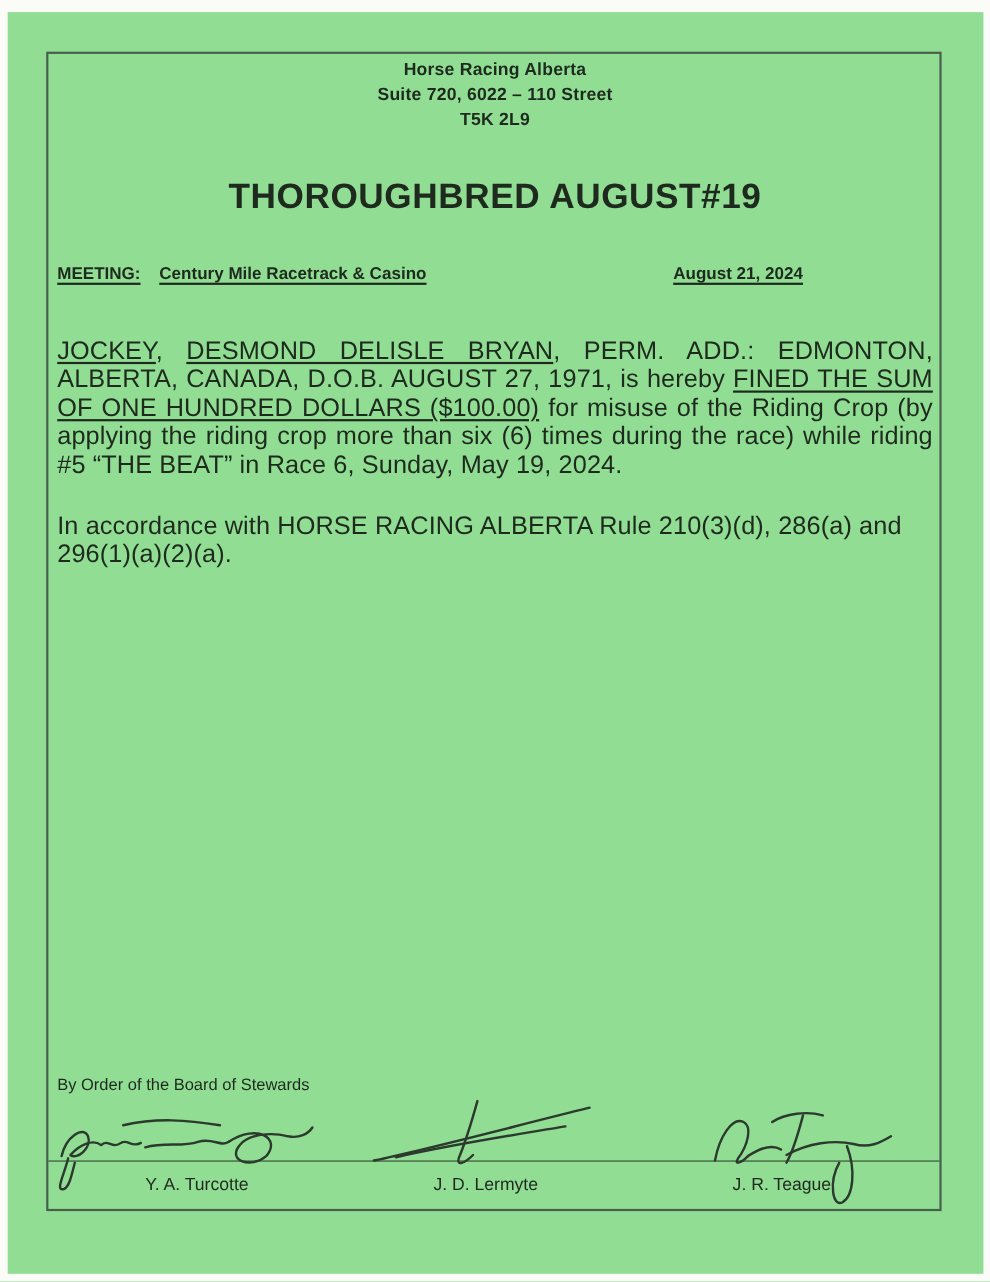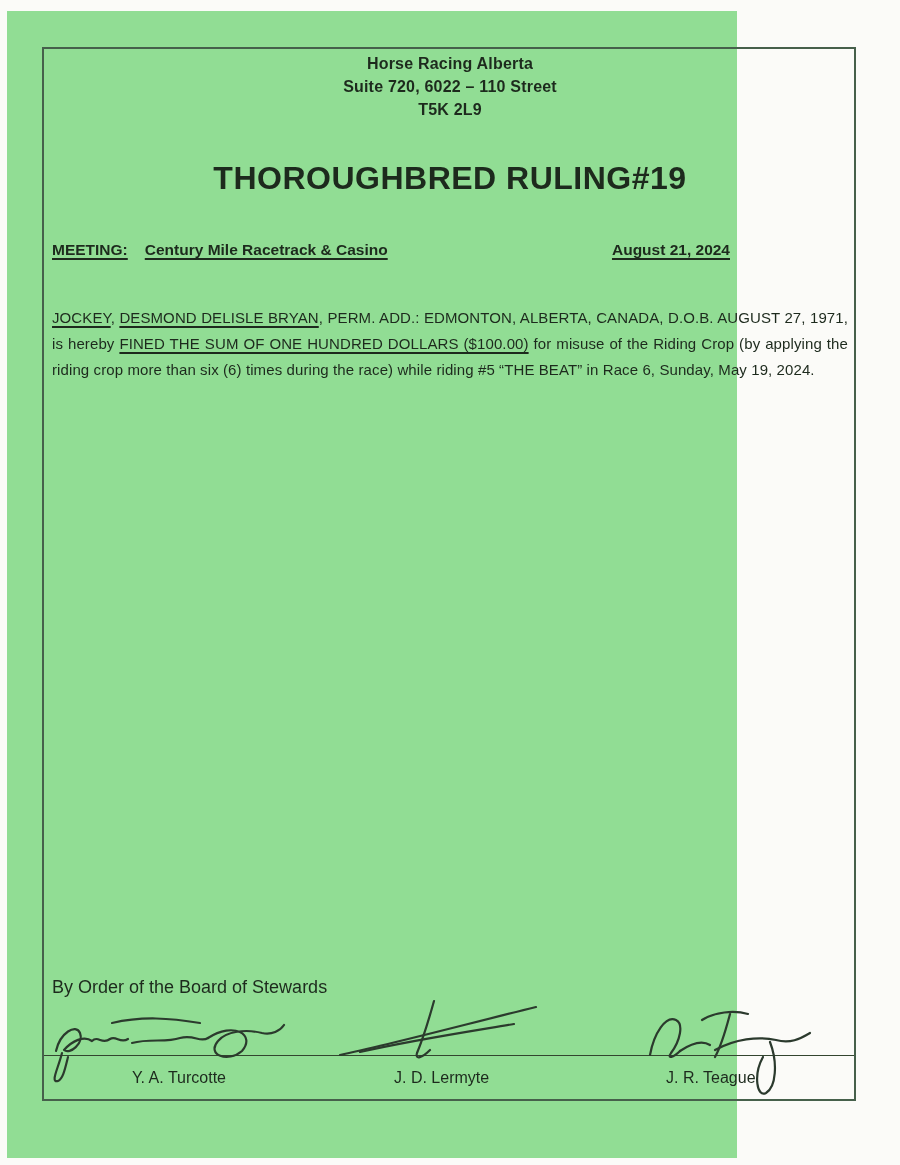--- a/index.html
+++ b/index.html
@@ -6,21 +6,21 @@
   body {
     width: 900px; height: 1165px;
     background: #fbfbf8;
     position: relative;
     font-family: "Liberation Sans", sans-serif;
     overflow: hidden;
   }
   .paper {
     position: absolute;
     left: 7px; top: 11px;
-    width: 730px; height: 1147px;
+    width: 887px; height: 1147px;
     background: #91dd94;
   }
   .frame {
     position: absolute;
     left: 35px; top: 36px;
     width: 814px; height: 1054px;
     box-sizing: border-box;
     border: 2px solid #46604b;
     padding: 0 6px 0 8px;
     position: absolute;
@@ -50,32 +50,32 @@
     margin-top: 42px;
     font-size: 15.5px;
     font-weight: bold;
     line-height: 21px;
   }
   .u { text-decoration: underline; text-underline-offset: 3px; text-decoration-thickness: 1.5px; }
   .meeting-venue { margin-left: 17px; }
   .meeting-date { margin-left: auto; margin-right: 118px; }
   .body-para {
     margin: 0;
-    font-size: 15px;
+    font-size: 23px;
     line-height: 26px;
     text-align: justify;
     letter-spacing: 0.1px;
   }
   .ruling-para { margin-top: 45px; }
   .ref-para-1 { margin-top: 29px; text-align: left; }
   .ref-para-2 { margin-top: 24px; text-align: left; }
   .order-text {
     position: absolute;
     left: 8px; top: 928px;
-    font-size: 18px;
+    font-size: 15px;
     line-height: 20px;
   }
   .sig-line {
     position: absolute;
     left: 0; right: 0; top: 1006px;
     border-top: 1.5px solid #33452f;
   }
   .sig-name {
     position: absolute;
     top: 1020px;
@@ -102,30 +102,31 @@
 
 <div class="paper">
   <div class="frame">
 
     <div class="letterhead">
       <div>Horse Racing Alberta</div>
       <div>Suite 720, 6022 – 110 Street</div>
       <div>T5K 2L9</div>
     </div>
 
-    <h1 class="title"><span>THOROUGHBRED RULING</span><span class="title-num">#19</span></h1>
+    <h1 class="title"><span>THOROUGHBRED AUGUST</span><span class="title-num">#19</span></h1>
 
     <div class="meeting-row">
       <span class="u">MEETING:</span>
       <span class="u meeting-venue">Century Mile Racetrack &amp; Casino</span>
       <span class="u meeting-date">August 21, 2024</span>
     </div>
 
     <p class="body-para ruling-para"><span class="u">JOCKEY</span><span>, </span><span class="u">DESMOND DELISLE BRYAN</span><span>, PERM. ADD.:  EDMONTON, ALBERTA, CANADA, D.O.B. AUGUST 27, 1971, is hereby </span><span class="u">FINED THE SUM OF ONE HUNDRED DOLLARS ($100.00)</span><span> for misuse of the Riding Crop (by applying the riding crop more than six (6) times during the race) while riding #5 “THE BEAT” in Race 6, Sunday, May 19, 2024.</span></p>
 
+    <p class="body-para ref-para-1">In accordance with HORSE RACING ALBERTA Rule 210(3)(d), 286(a) and 296(1)(a)(2)(a).</p>
 
 
     <div class="order-text">By Order of the Board of Stewards</div>
 
     <div class="sig-line"></div>
 
     <svg class="sig sig1" width="236" height="96" viewBox="0 0 236 96">
       <path d="M6,40 C10,22 26,12 30,22 C34,32 20,44 14,39 C22,30 34,24 42,30 C48,24 52,34 60,28 C66,24 70,33 78,28"></path>
       <path d="M12,42 C8,58 0,72 8,70 C13,68 15,58 18,46"></path>
       <path d="M62,12 C92,5 120,7 150,12"></path>

